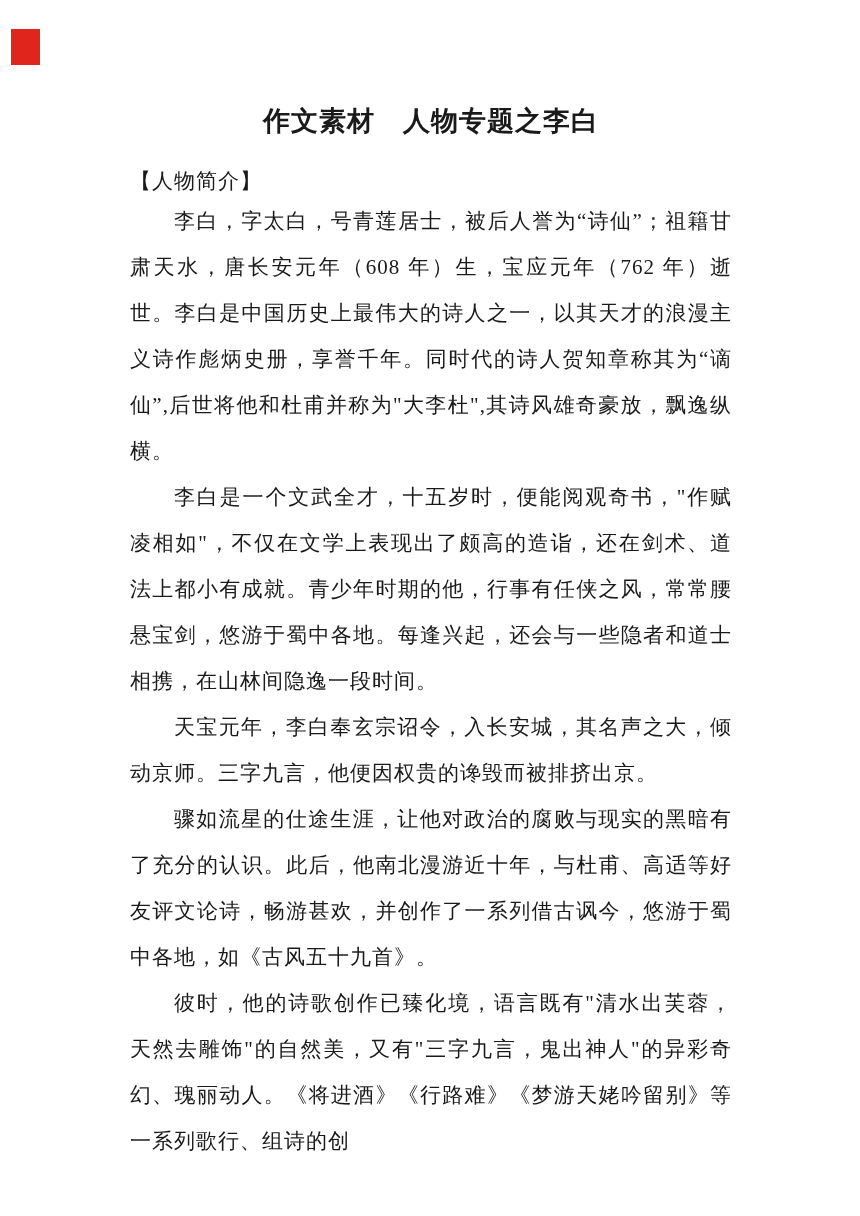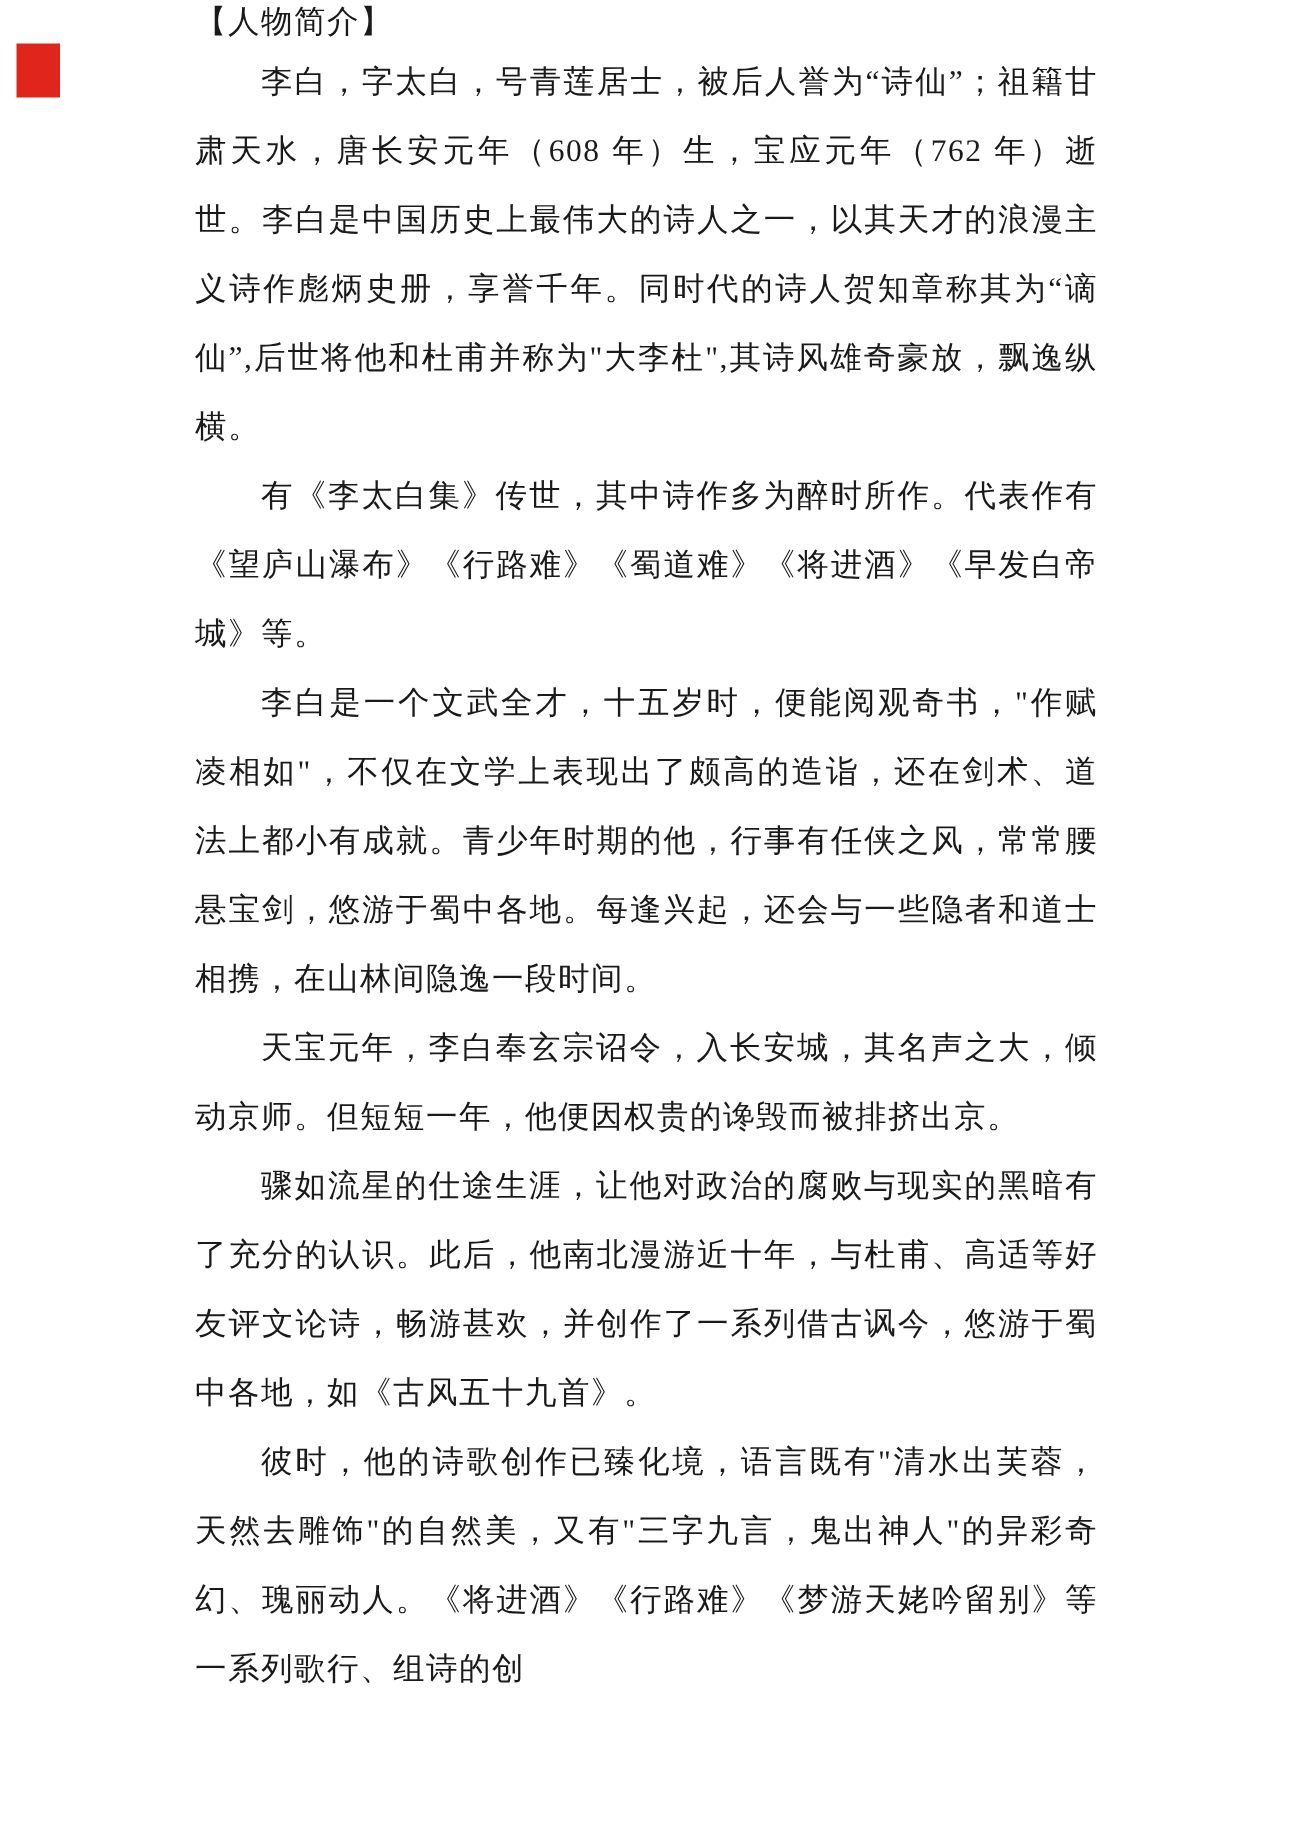--- a/index.html
+++ b/index.html
@@ -33,20 +33,21 @@
     margin: 0;
     padding-top: 103px;
     font-size: 27px;
     font-weight: bold;
     line-height: 37px;
     text-align: center;
     letter-spacing: 1px;
     white-space: pre;
   }
   .section-heading {
+    margin-top: 27px;
     font-size: 21px;
     line-height: 29px;
     font-weight: normal;
     letter-spacing: 1px;
   }
   .body-text {
     margin-top: 2px;
   }
   .body-text p {
     margin: 0;
@@ -58,23 +59,23 @@
     text-indent: 44px;
     word-break: break-all;
   }
 </style>
 </head>
 <body>
 
 <div class="page">
   <div class="corner-marker" style="background: rgb(224, 38, 28);"></div>
   <div class="content">
+    <h1 class="doc-title">作文素材　人物专题之李白</h1>
     <div class="section-heading">【人物简介】</div>
     <div class="body-text" id="paragraph-container">
         <p>李白，字太白，号青莲居士，被后人誉为“诗仙”；祖籍甘肃天水，唐长安元年（608 年）生，宝应元年（762 年）逝世。李白是中国历史上最伟大的诗人之一，以其天才的浪漫主义诗作彪炳史册，享誉千年。同时代的诗人贺知章称其为“谪仙”,后世将他和杜甫并称为"大李杜",其诗风雄奇豪放，飘逸纵横。</p>
-        <p>有《李太白集》传世，其中诗作多为醉时所作。代表作有《望庐山瀑布》《行路难》《蜀道难》《将进酒》《早发白帝城》等。</p>
         <p>李白是一个文武全才，十五岁时，便能阅观奇书，"作赋凌相如"，不仅在文学上表现出了颇高的造诣，还在剑术、道法上都小有成就。青少年时期的他，行事有任侠之风，常常腰悬宝剑，悠游于蜀中各地。每逢兴起，还会与一些隐者和道士相携，在山林间隐逸一段时间。</p>
-        <p>天宝元年，李白奉玄宗诏令，入长安城，其名声之大，倾动京师。但短短一年，他便因权贵的谗毁而被排挤出京。</p>
+        <p>天宝元年，李白奉玄宗诏令，入长安城，其名声之大，倾动京师。三字九言，他便因权贵的谗毁而被排挤出京。</p>
         <p>骤如流星的仕途生涯，让他对政治的腐败与现实的黑暗有了充分的认识。此后，他南北漫游近十年，与杜甫、高适等好友评文论诗，畅游甚欢，并创作了一系列借古讽今，悠游于蜀中各地，如《古风五十九首》。</p>
         <p>彼时，他的诗歌创作已臻化境，语言既有"清水出芙蓉，天然去雕饰"的自然美，又有"三字九言，鬼出神人"的异彩奇幻、瑰丽动人。《将进酒》《行路难》《梦游天姥吟留别》等一系列歌行、组诗的创</p>
       </div>
   </div>
 </div>
 
 </body></html>

